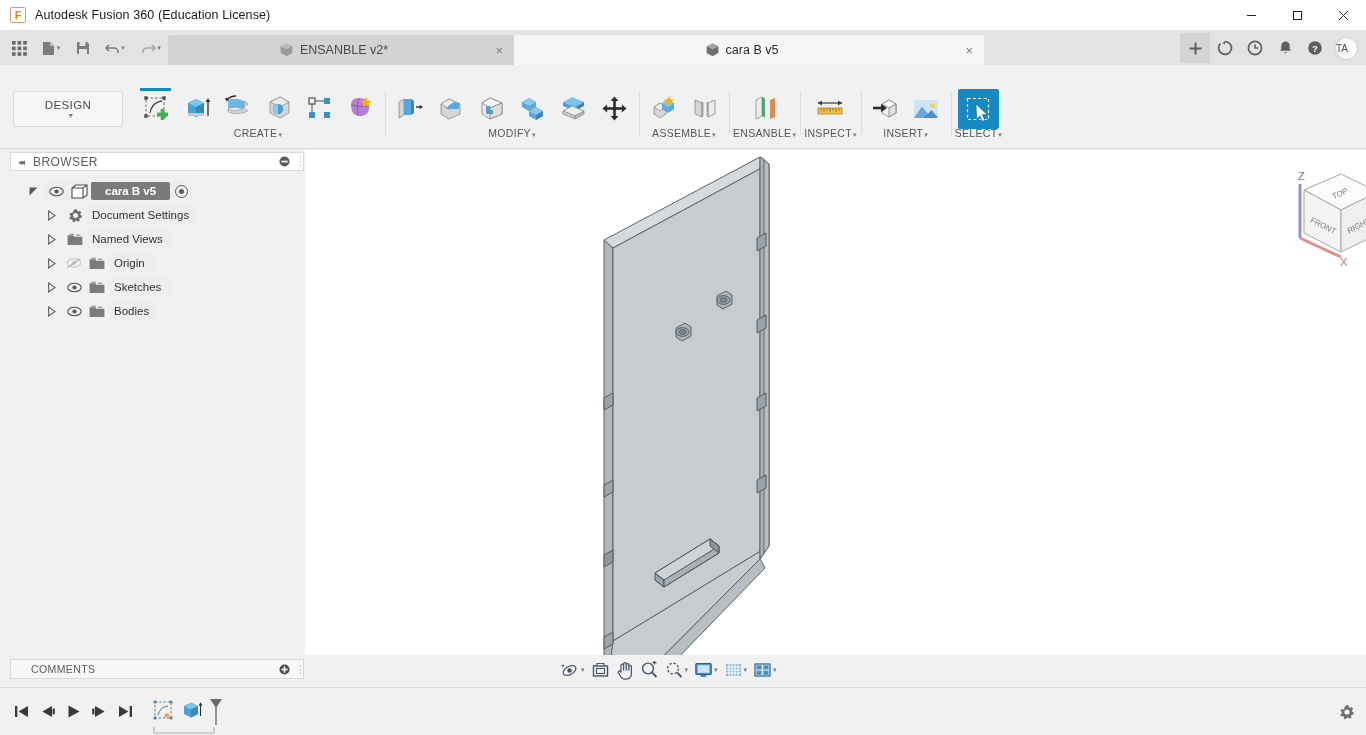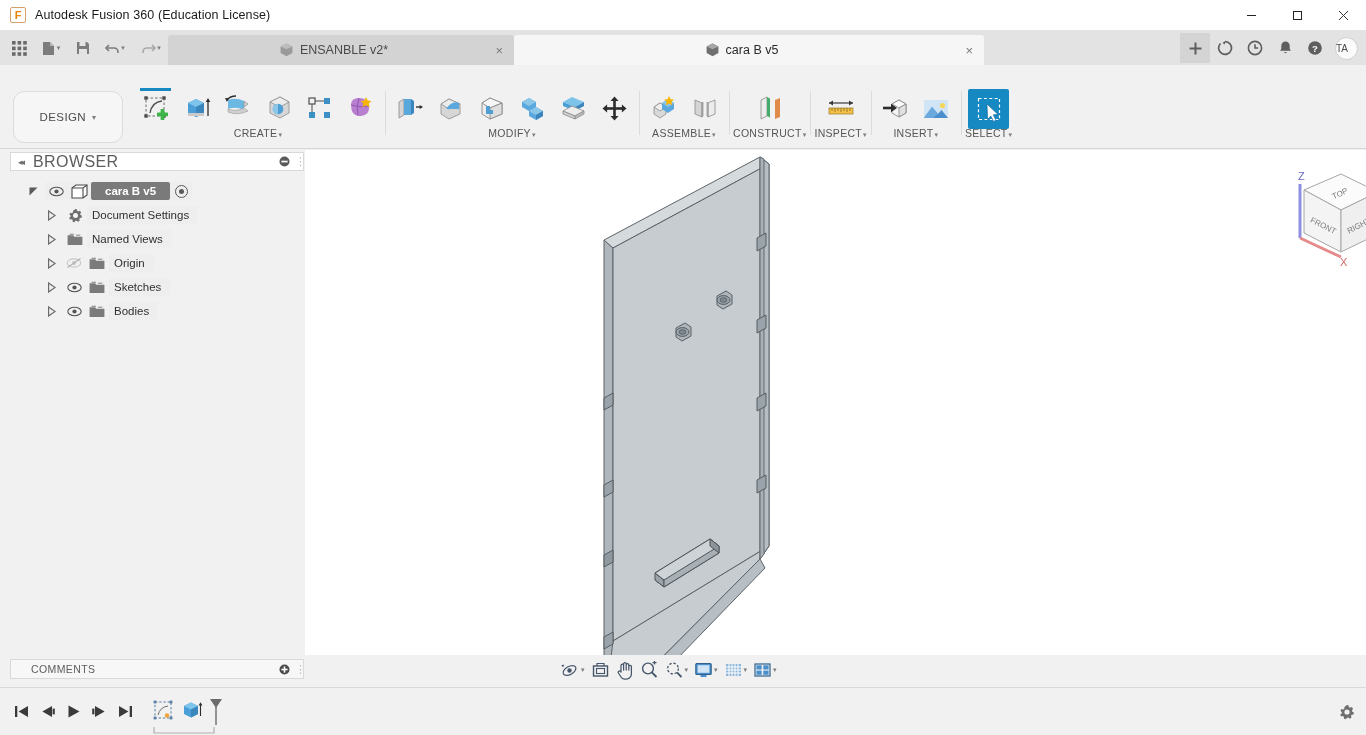--- a/index.html
+++ b/index.html
@@ -82,24 +82,24 @@
   .rtab.sel::after {
     content: ''; position: absolute; left: 8px; right: 8px; bottom: 0; height: 3px; background: #1689c3;
   }
 
   
   .ribbon {
     position: absolute; top: 87px; left: 0; width: 1366px; height: 62px;
     background: #f1f1f1; border-bottom: 1px solid #d6d6d6; display: flex; align-items: flex-start;
   }
   .design-box {
-    width: 110px; height: 52px; margin: 4px 8px 0 13px; background: #f6f6f6;
-    border: 1px solid #dcdcdc; border-radius: 11px;
+    width: 110px; height: 36px; margin: 4px 8px 0 13px; background: #f6f6f6;
+    border: 1px solid #dcdcdc; border-radius: 2px;
     display: flex; align-items: center; justify-content: center;
-    font-size: 11.5px; color: #4b4b4b; letter-spacing: .4px;
+    font-size: 11.5px; color: #4b4b4b; letter-spacing: .4px; flex-direction: column;
   }
   .rgroup {
     height: 60px; display: flex; flex-direction: column; align-items: center;
     padding: 0 4px; position: relative;
   }
   .rgroup + .rgroup::before {
     content: ''; position: absolute; left: 0; top: 4px; bottom: 12px; width: 1px; background: #dcdcdc;
   }
   .ricons { display: flex; align-items: flex-start; height: 42px; padding-top: 2px; }
   .ricon {
@@ -111,21 +111,21 @@
   }
   .ricon.activebox { background: #1689c3; border-radius: 2px; }
   .rlabel { font-size: 10.5px; color: #555; letter-spacing: .3px; margin-top: -2px; white-space: nowrap; }
   .rlabel .caret { font-size: 7px; }
   .browser-header {
     position: absolute; left: 10px; top: 152px; width: 294px; height: 19px;
     background: #ffffff; border: 1px solid #d9d9d9;
     display: flex; align-items: center;
   }
   .bh-collapse { font-size: 9px; color: #6f6f6f; margin-left: 7px; letter-spacing: -2px; }
-  .bh-title { font-size: 16px; color: #5d5d5d; margin-left: 10px; letter-spacing: .4px; }
+  .bh-title { font-size: 12px; color: #5d5d5d; margin-left: 10px; letter-spacing: .4px; }
   .bh-minus { margin-left: auto; margin-right: 5px; display:flex; }
   .bh-grip { width: 5px; margin-right: 3px; color: #b5b5b5; font-size: 11px; line-height: 1; }
 
   .tree { position: absolute; left: 10px; top: 179px; width: 294px; }
   .trow { display: flex; align-items: center; height: 24px; padding-left: 18px; }
   .trow .arrow {
     width: 17px; text-align: center; font-size: 9px; color: #6b6b6b; flex: 0 0 17px;
   }
   .trow .eye { width: 22px; display: flex; align-items: center; justify-content: center; }
   .trow .nodeicon { width: 24px; display: flex; align-items: center; justify-content: center; }
@@ -487,21 +487,21 @@
       <div class="ricons">
         <div class="ricon">
           <svg width="30" height="30" viewBox="0 0 30 30">
             <path d="M6 6 L12 3 L12 22 L6 25 Z" fill="#ededed" stroke="#8b8b8b" stroke-width=".8"></path>
             <path d="M12 3 L15 4.5 L15 23.5 L12 22 Z" fill="#45ab6a"></path>
             <path d="M20 6 L25 4 L25 23 L20 25 Z" fill="#e08a4c"></path>
           </svg>
         </div>
       </div>
       <div class="rlabel">
-        <span>CONSTRUCT</span><span class="caret">▾</span>
+        <span>ENSANBLE</span><span class="caret">▾</span>
       </div>
     </div>
 
     <div class="rgroup">
       <div class="ricons">
         <div class="ricon">
           <svg width="30" height="30" viewBox="0 0 30 30">
             <path d="M3 9 h24" stroke="#3a3a3a" stroke-width="1.2"></path>
             <path d="M3 9 l4 -2.6 v5.2z M27 9 l-4 -2.6 v5.2z" fill="#3a3a3a"></path>
             <rect x="3" y="14" width="24" height="6" fill="#f3c04a" stroke="#9a7a20" stroke-width=".7"></rect>

